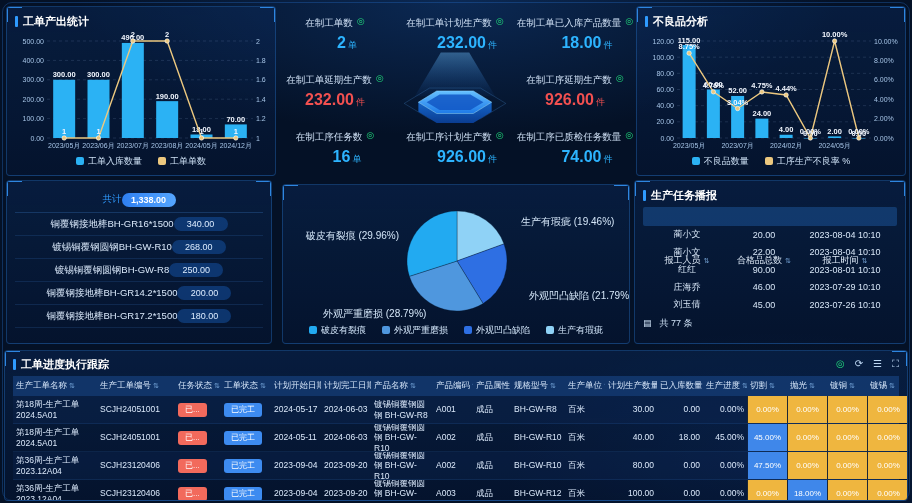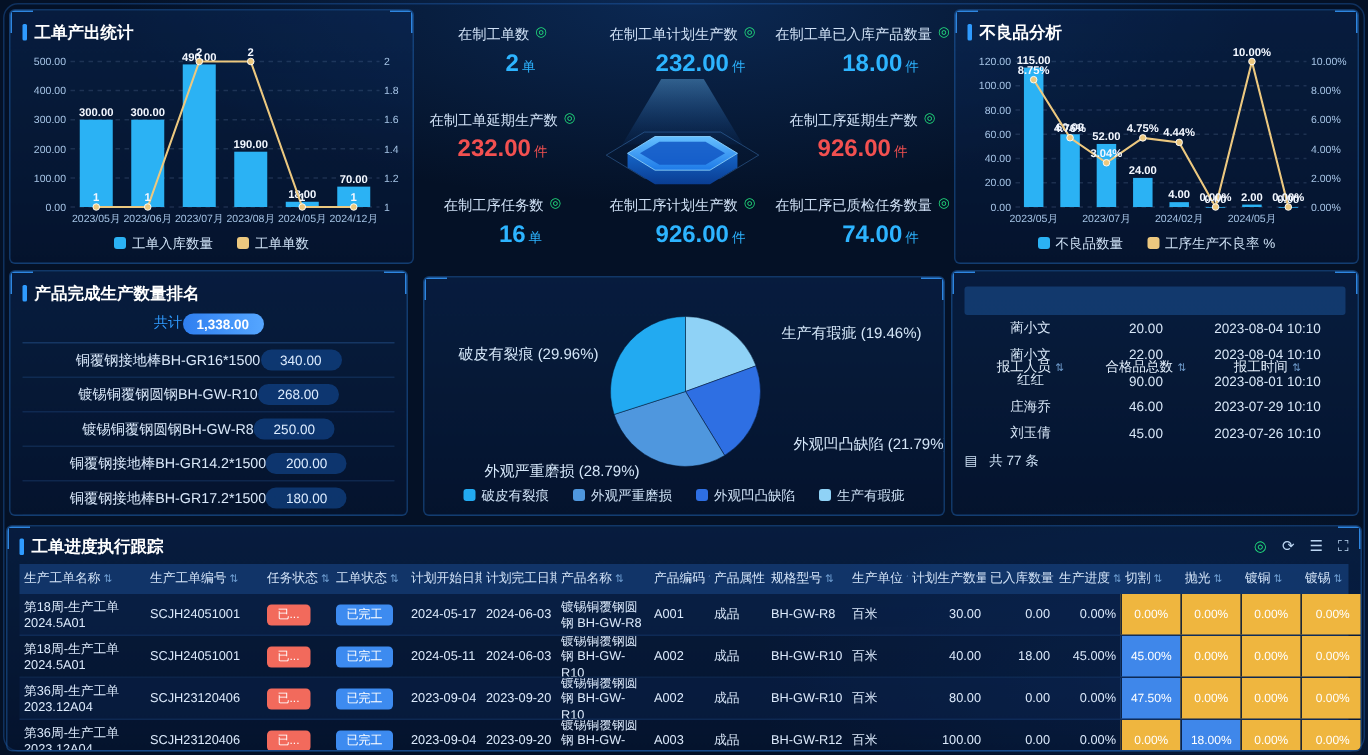--- a/index.html
+++ b/index.html
@@ -293,24 +293,20 @@
       <text x="141.125" y="119" text-anchor="middle" class="tk" font-size="6.8">2024/02月</text>
       <text x="189.625" y="119" text-anchor="middle" class="tk" font-size="6.8">2024/05月</text>
     </svg>
   <div class="legend" id="legendB">
       <span><span class="sw" style="background:#2bb2f4"></span>不良品数量</span>
       <span><span class="sw" style="background:#ecc87f"></span>工序生产不良率 %</span>
     </div>
 </div>
 
 <div class="panel" style="left:6px;top:180px;width:266px;height:164px;">
-  <div class="p-title">
-    <span class="t-mark"></span>
-    <span>产品完成生产数量排名</span>
-  </div>
   <div id="rankList">
       <div class="rank-row total">
         <span class="nm">共计</span>
                  <span class="pill">1,338.00</span>
       </div>
       <div class="rank-row">
         <span class="nm">铜覆钢接地棒BH-GR16*1500</span>
                  <span class="pill">340.00</span>
       </div>
       <div class="rank-row">
@@ -347,20 +343,24 @@
   </div>
   <div class="legend" id="legendP" style="position:absolute;left:0;right:0;bottom:6px;">
       <span><span class="sw" style="background:#22aaf1"></span>破皮有裂痕</span>
       <span><span class="sw" style="background:#4f97de"></span>外观严重磨损</span>
       <span><span class="sw" style="background:#2e6fe3"></span>外观凹凸缺陷</span>
       <span><span class="sw" style="background:#8fd2f6"></span>生产有瑕疵</span>
     </div>
 </div>
 
 <div class="panel" style="left:634px;top:180px;width:272px;height:164px;">
+  <div class="p-title">
+    <span class="t-mark"></span>
+    <span>生产任务播报</span>
+  </div>
   <div class="bc-head" id="bcHead">
       <div>报工人员 <span class="sort">⇅</span></div>
       <div>合格品总数 <span class="sort">⇅</span></div>
       <div>报工时间 <span class="sort">⇅</span></div>
     </div>
   <div id="bcBody">
       <div class="bc-row">
         <span>蔺小文</span>
                  <span>20.00</span>
                  <span>2023-08-04 10:10</span>

